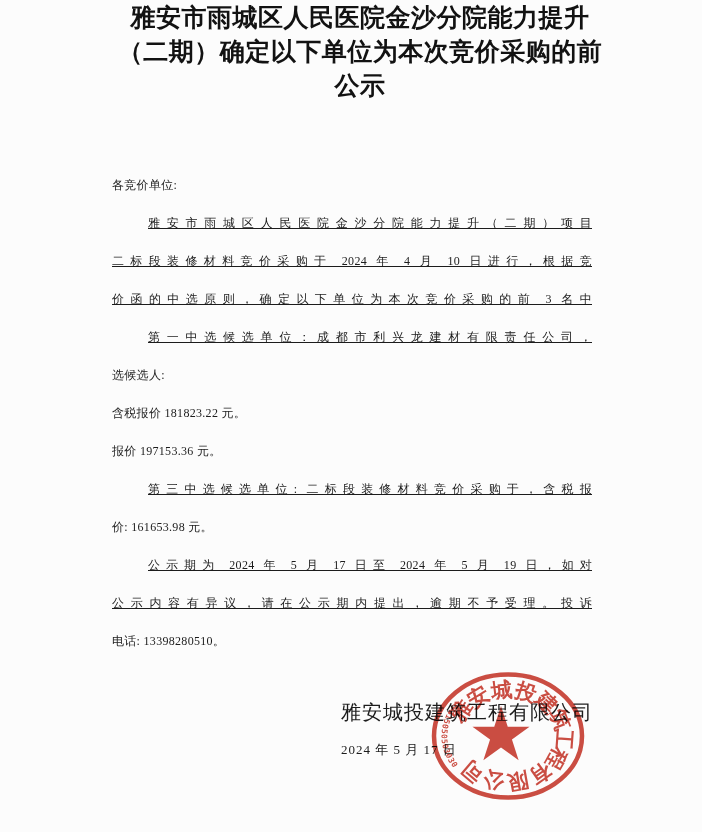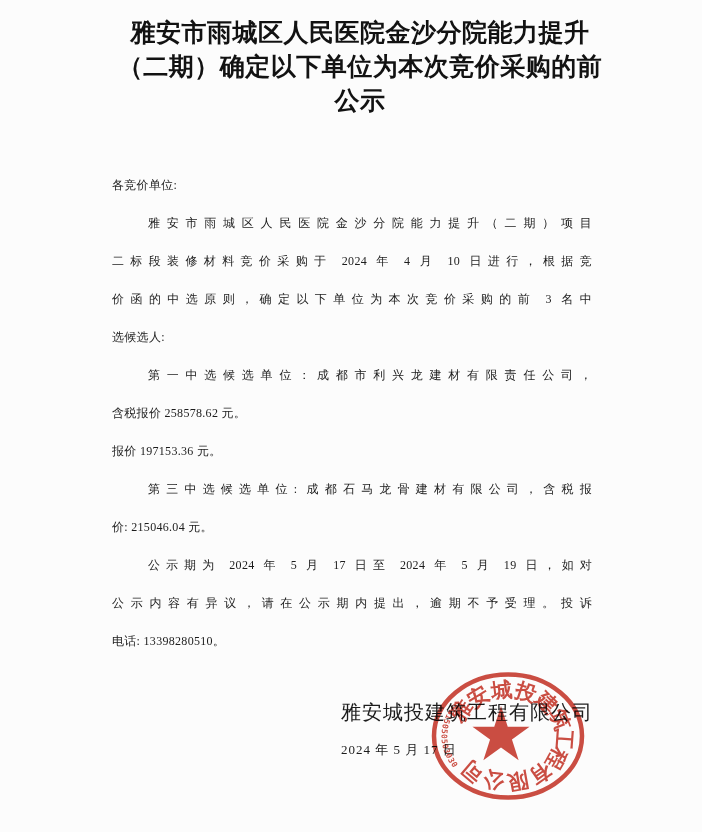--- a/index.html
+++ b/index.html
@@ -10,21 +10,21 @@
     overflow:hidden;
   }
   .page {
     position:relative;
     width:702px; height:832px;
     background:#fcfcfc;
     overflow:hidden;
   }
   
   .title-block {
-    position:absolute; left:20px; top:15px; width:680px;
+    position:absolute; left:20px; top:0; width:680px;
   }
   .title-line {
     text-align:center;
     font-family:"Liberation Sans","DejaVu Sans",sans-serif;
     font-weight:bold;
     font-size:25px;
     line-height:34px;
     letter-spacing:0.5px;
     color:#121212;
   }
@@ -37,20 +37,21 @@
     height:38px;
     line-height:38px;
     font-size:12px;
     white-space:normal;
     letter-spacing:0.3px;
   }
   .line.fill {
     text-align:justify;
     text-align-last:justify;
     text-justify:inter-character;
+    text-decoration:underline;
   }
   .line.indent { padding-left:36px; }
   
   .signature {
     position:absolute; right:109px; top:694px;
     text-align:left;
     color:#1c1c1c;
   }
   .sig-company {
     font-size:20px; line-height:37px; letter-spacing:1px;
@@ -92,26 +93,26 @@
     <div class="title-line">雅安市雨城区人民医院金沙分院能力提升</div>
     <div class="title-line">（二期）确定以下单位为本次竞价采购的前</div>
     <div class="title-line">公示</div>
   </div>
 
   <div class="body-text">
       <div class="line">各竞价单位:</div>
       <div class="line indent fill">雅安市雨城区人民医院金沙分院能力提升（二期）项目</div>
       <div class="line fill">二标段装修材料竞价采购于 2024 年 4 月 10 日进行，根据竞</div>
       <div class="line fill">价函的中选原则，确定以下单位为本次竞价采购的前 3 名中</div>
+      <div class="line indent fill">第一中选候选单位：成都市利兴龙建材有限责任公司，</div>
       <div class="line">选候选人:</div>
-      <div class="line indent fill">第一中选候选单位：成都市利兴龙建材有限责任公司，</div>
-      <div class="line">含税报价 258578.62 元。</div>
+      <div class="line">含税报价 181823.22 元。</div>
       <div class="line">报价 197153.36 元。</div>
-      <div class="line indent fill">第三中选候选单位: 成都石马龙骨建材有限公司，含税报</div>
-      <div class="line">价: 215046.04 元。</div>
+      <div class="line indent fill">第三中选候选单位: 二标段装修材料竞价采购于，含税报</div>
+      <div class="line">价: 161653.98 元。</div>
       <div class="line indent fill">公示期为 2024 年 5 月 17 日至 2024 年 5 月 19 日，如对</div>
       <div class="line fill">公示内容有异议，请在公示期内提出，逾期不予受理。投诉</div>
       <div class="line">电话: 13398280510。</div>
     </div>
 
   <div class="signature">
     <div class="sig-company">雅安城投建筑工程有限公司</div>
     <div class="sig-date">2024 年 5 月 17 日</div>
   </div>
 

